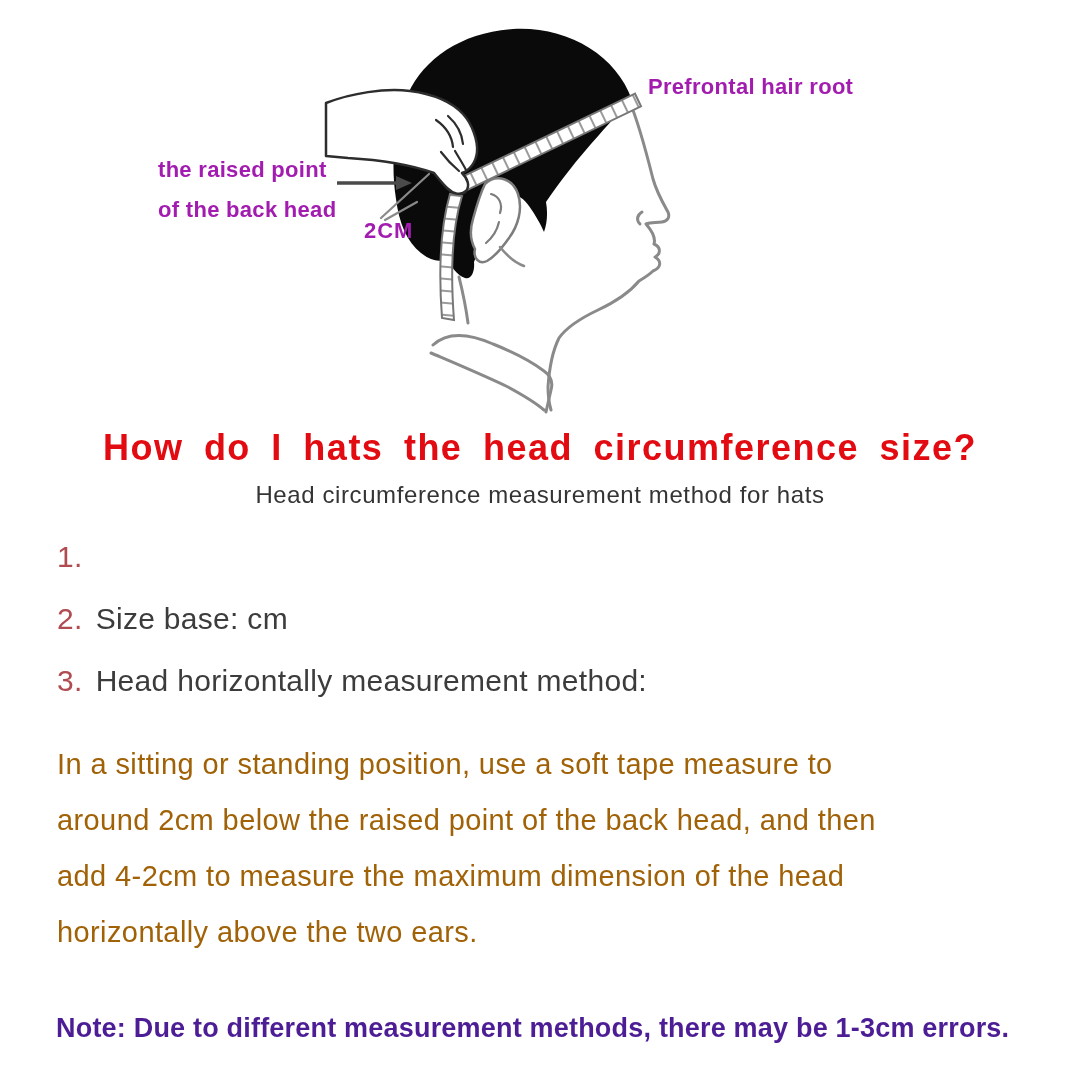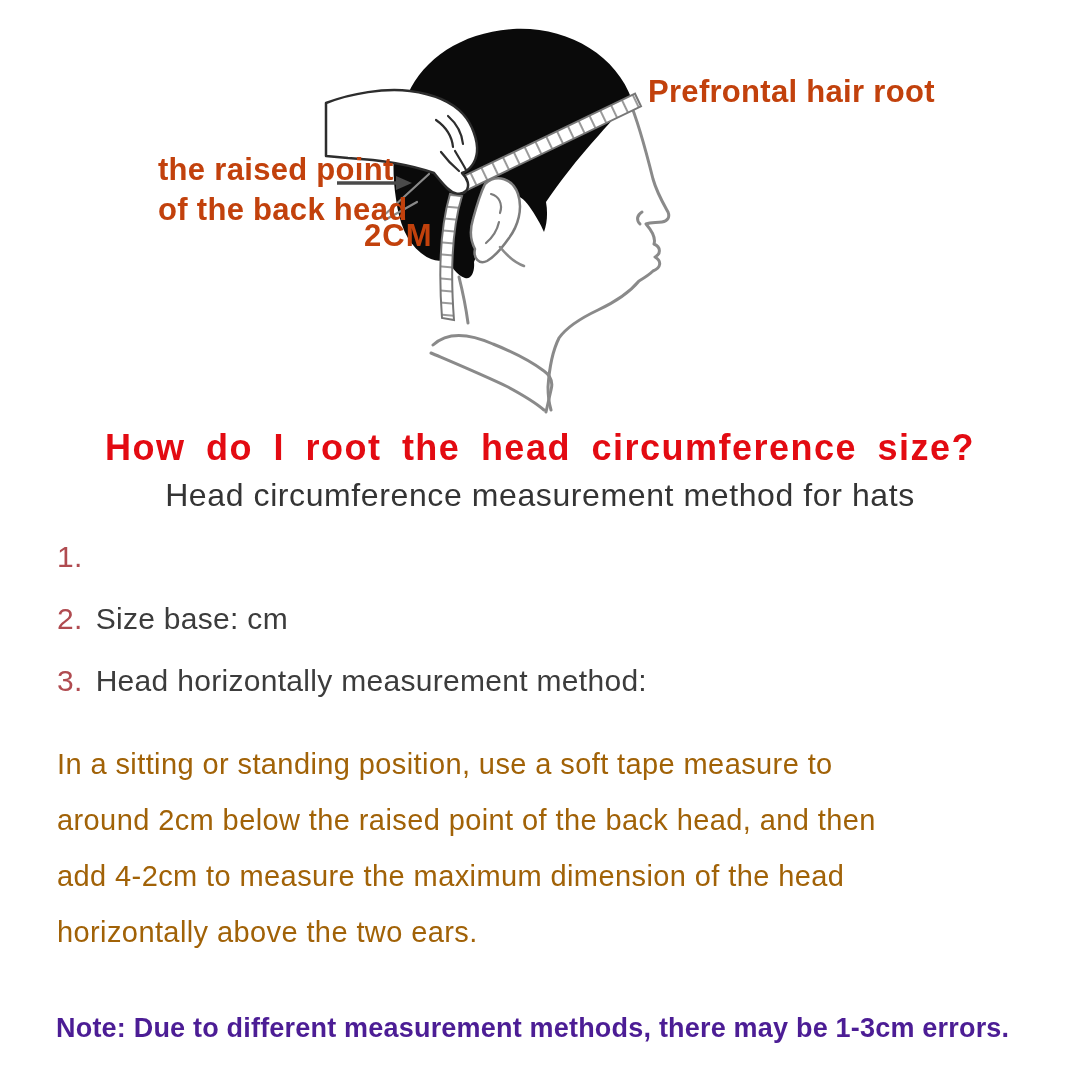--- a/index.html
+++ b/index.html
@@ -8,23 +8,23 @@
     width: 1080px;
     height: 1080px;
     background: #ffffff;
     font-family: "Liberation Sans", sans-serif;
     overflow: hidden;
   }
   #illustration-svg { position: absolute; left: 0; top: 0; }
 
   .illus-label {
     position: absolute;
-    font-size: 31px;
+    font-size: 22px;
     font-weight: 700;
-    color: #c2410c;
+    color: #a21caf;
     letter-spacing: 0.3px;
     white-space: nowrap;
   }
   #label-prefrontal { left: 648px; top: 74px; }
   #label-raised-point { left: 158px; top: 150px; line-height: 40px; }
   #label-2cm { left: 352px; top: 218px; letter-spacing: 1px; margin-left: 12px; }
 
   #page-title {
     position: absolute;
     left: 0; top: 426px;
@@ -36,21 +36,21 @@
     letter-spacing: 1.5px;
     word-spacing: 9px;
     line-height: 44px;
     white-space: nowrap;
   }
   #page-subtitle {
     position: absolute;
     left: 0; top: 474px;
     width: 1080px;
     text-align: center;
-    font-size: 32px;
+    font-size: 24px;
     font-weight: 400;
     color: #343434;
     letter-spacing: 0.6px;
     line-height: 42px;
     white-space: nowrap;
   }
   #steps {
     position: absolute;
     left: 57px; top: 538px;
   }
@@ -141,21 +141,21 @@
 
   <div class="illus-label" id="label-prefrontal">Prefrontal hair root</div>
 
   <div class="illus-label" id="label-raised-point">
     <div>the raised point</div>
     <div>of the back head</div>
   </div>
 
   <div class="illus-label" id="label-2cm">2CM</div>
 
-  <div id="page-title">How do I root the head circumference size?</div>
+  <div id="page-title">How do I hats the head circumference size?</div>
   <div id="page-subtitle">Head circumference measurement method for hats</div>
 
   <div id="steps">
     <div class="step-row">
       <span class="step-num">1.</span>
     </div>
     <div class="step-row">
       <span class="step-num">2.</span>
       <span class="step-text">Size base: cm</span>
     </div>

